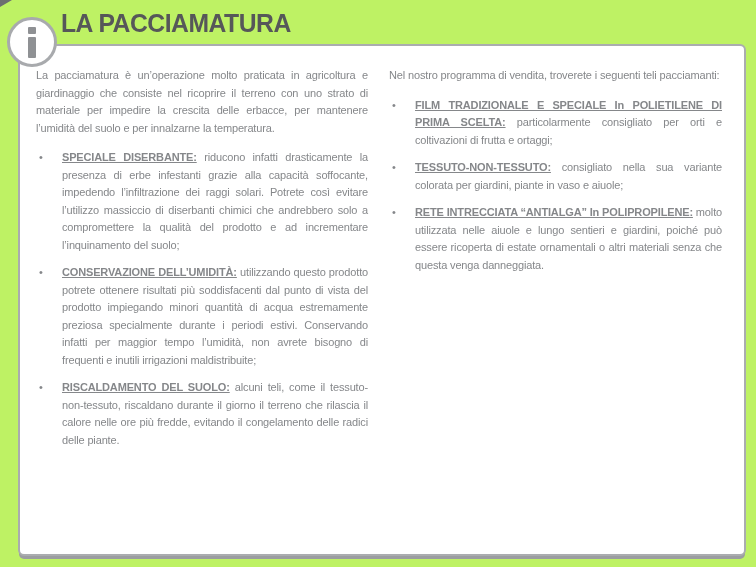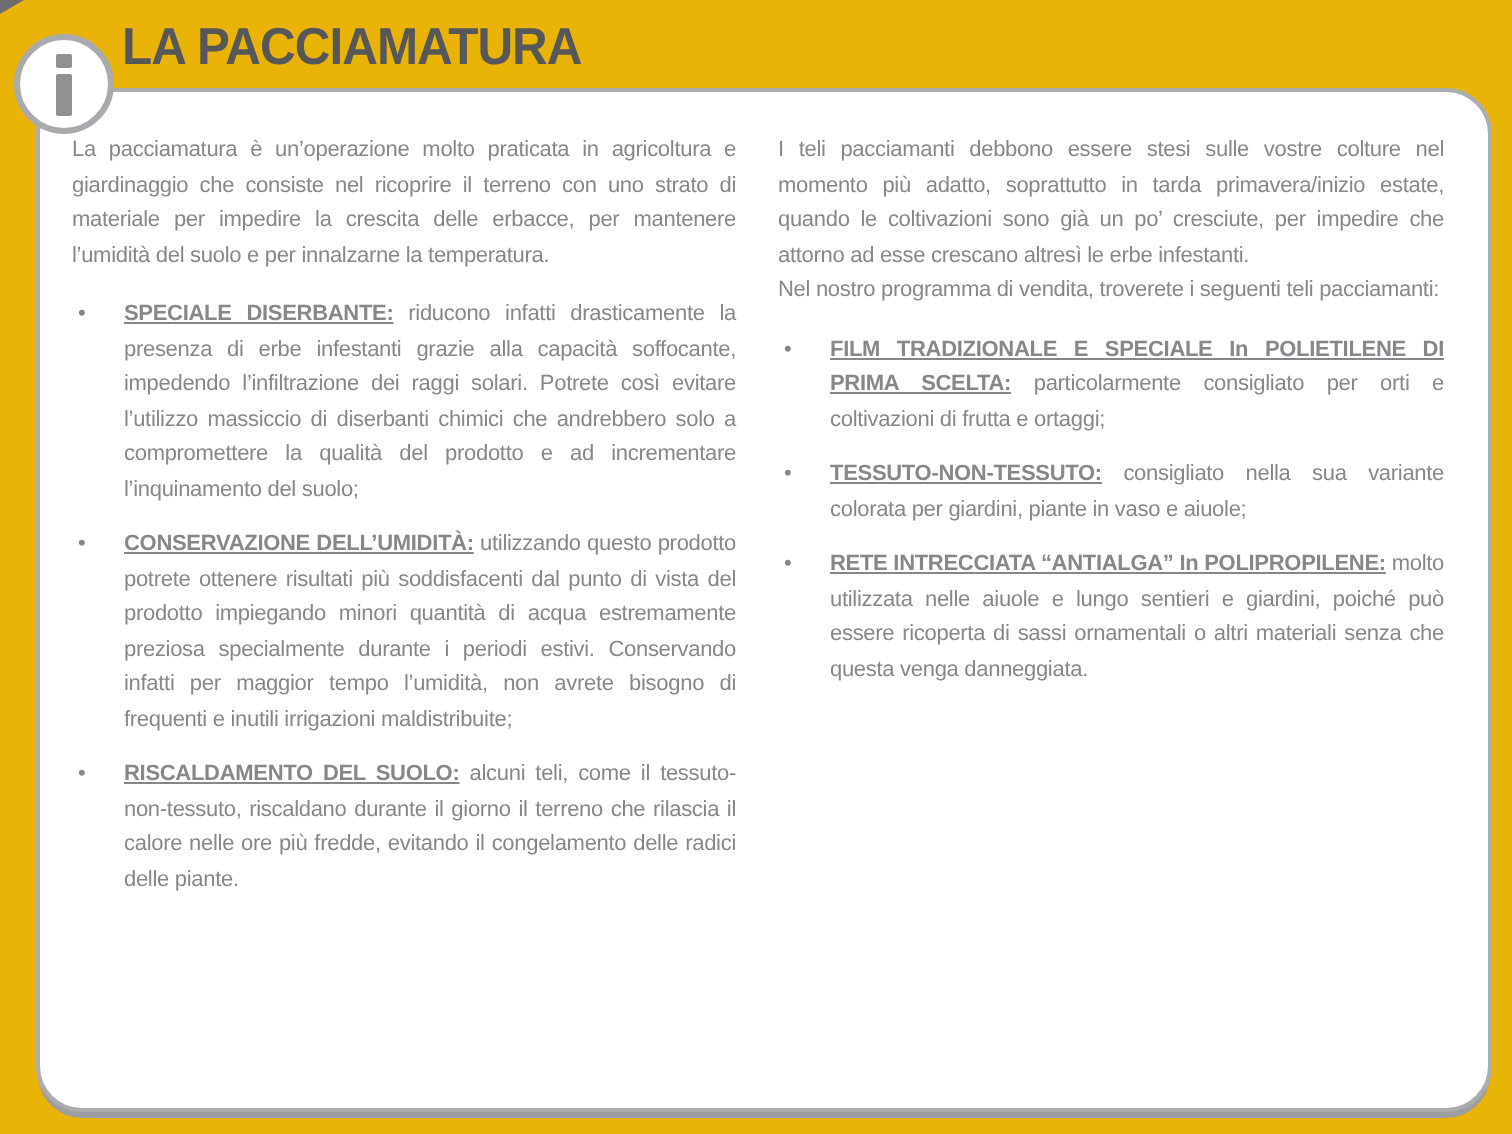--- a/index.html
+++ b/index.html
@@ -1,20 +1,20 @@
 <!DOCTYPE html>
 <html><head>
 <meta charset="utf-8">
 <style>
   html, body { margin: 0; padding: 0; background: #ffffff; }
   .page {
     position: relative;
     width: 756px;
     height: 567px;
-    background: #eab308;
+    background: #bef264;
     overflow: hidden;
     font-family: "Liberation Sans", sans-serif;
   }
 
   
   .corner-artifact {
     position: absolute;
     left: 0; top: 0;
     width: 0; height: 0;
     border-top: 7px solid #6d6e70;
@@ -50,21 +50,21 @@
     transform-origin: left center;
     white-space: nowrap;
   }
 
   .panel {
     position: absolute;
     left: 18px; top: 44px;
     width: 728px; height: 512px;
     box-sizing: border-box;
     border: 2px solid #aaacaf;
-    border-radius: 23px;
+    border-radius: 6px;
     box-shadow: 0 4px 0 -1px #9b9da0;
     background: #ffffff;
     display: flex;
     padding: 21px 22px 0 16px;
     column-gap: 21px;
     z-index: 1;
   }
 
   .col {
     font-size: 11px;
@@ -125,32 +125,31 @@
           <span class="li-body"><b class="term">CONSERVAZIONE DELL’UMIDITÀ:</b> <span>utilizzando questo prodotto potrete ottenere risultati più soddisfacenti dal punto di vista del prodotto impiegando minori quantità di acqua estremamente preziosa specialmente durante i periodi estivi. Conservando infatti per maggior tempo l’umidità, non avrete bisogno di frequenti e inutili irrigazioni maldistribuite;</span></span>
         </li>
         <li>
           <span class="marker">•</span>
           <span class="li-body"><b class="term">RISCALDAMENTO DEL SUOLO:</b> <span>alcuni teli, come il tessuto-non-tessuto, riscaldano durante il giorno il terreno che rilascia il calore nelle ore più fredde, evitando il congelamento delle radici delle piante.</span></span>
         </li>
       </ul>
     </div>
 
     <div class="col col-right">
-      <p class="para">I teli pacciamanti debbono essere stesi sulle vostre colture nel momento più adatto, soprattutto in tarda primavera/inizio estate, quando le coltivazioni sono già un po’ cresciute, per impedire che attorno ad esse crescano altresì le erbe infestanti.</p>
       <p class="para">Nel nostro programma di vendita, troverete i seguenti teli pacciamanti:</p>
       <ul class="bullets">
         <li>
           <span class="marker">•</span>
           <span class="li-body"><b class="term">FILM TRADIZIONALE E SPECIALE In POLIETILENE DI PRIMA SCELTA:</b> <span>particolarmente consigliato per orti e coltivazioni di frutta e ortaggi;</span></span>
         </li>
         <li>
           <span class="marker">•</span>
           <span class="li-body"><b class="term">TESSUTO-NON-TESSUTO:</b> <span>consigliato nella sua variante colorata per giardini, piante in vaso e aiuole;</span></span>
         </li>
         <li>
           <span class="marker">•</span>
-          <span class="li-body"><b class="term">RETE INTRECCIATA “ANTIALGA” In POLIPROPILENE:</b> <span>molto utilizzata nelle aiuole e lungo sentieri e giardini, poiché può essere ricoperta di sassi ornamentali o altri materiali senza che questa venga danneggiata.</span></span>
+          <span class="li-body"><b class="term">RETE INTRECCIATA “ANTIALGA” In POLIPROPILENE:</b> <span>molto utilizzata nelle aiuole e lungo sentieri e giardini, poiché può essere ricoperta di estate ornamentali o altri materiali senza che questa venga danneggiata.</span></span>
         </li>
       </ul>
     </div>
 
   </div>
 </div>
 
 </body></html>

